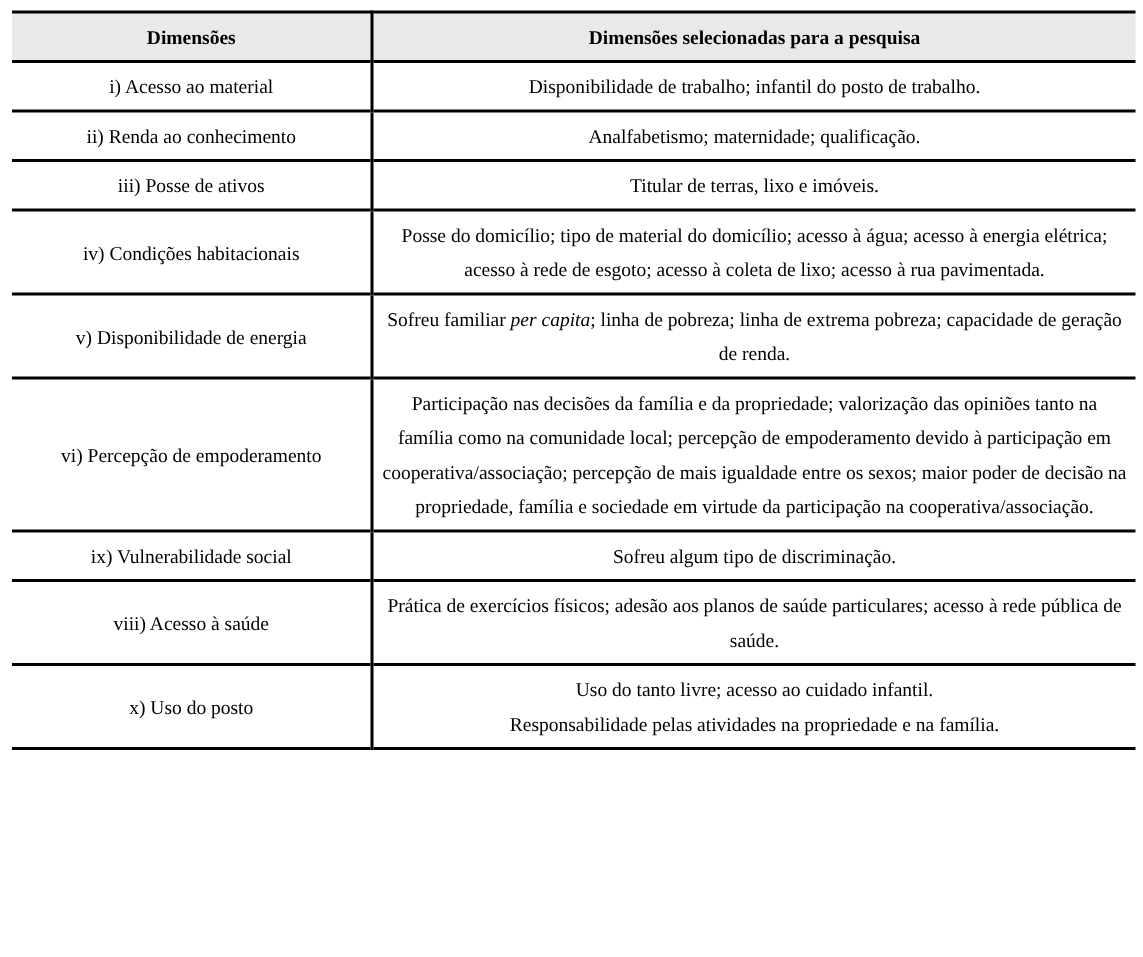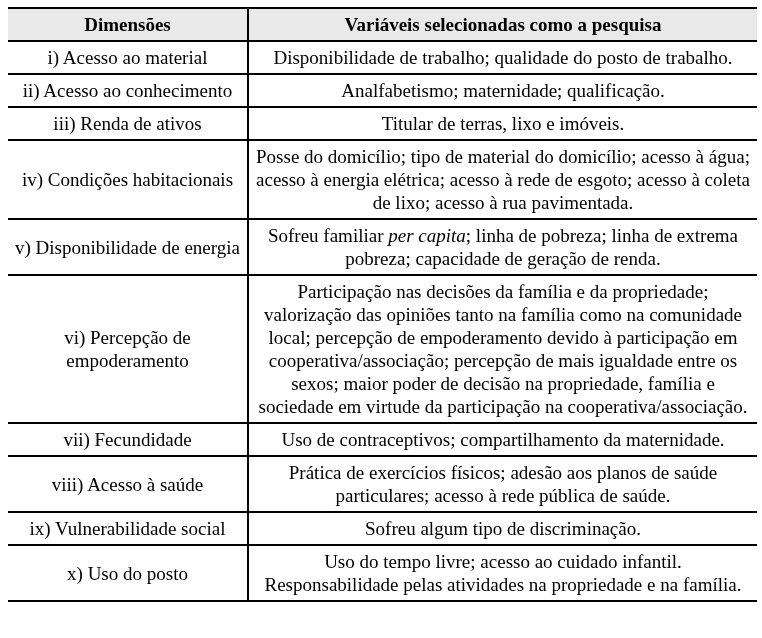--- a/index.html
+++ b/index.html
@@ -29,21 +29,21 @@
     border-top: 2px solid var(--border-color);
     border-bottom: 2px solid var(--border-color);
   }
   table.dim-table col.col-dim { width: 240px; }
   table.dim-table th,
   table.dim-table td {
     border-top: 2px solid var(--border-color);
     text-align: center;
     vertical-align: middle;
     padding: 4px 6px;
-    font-size: 19px;
+    font-size: 13px;
     line-height: 23px;
   }
   table.dim-table th:first-child,
   table.dim-table td:first-child {
     border-right: 2px solid var(--border-color);
   }
   thead th {
     background: var(--header-bg);
     font-weight: bold;
   }
@@ -59,60 +59,56 @@
 
 <div class="table-wrap">
   <table class="dim-table">
     <colgroup>
       <col class="col-dim">
       <col class="col-vars">
     </colgroup>
     <thead>
       <tr>
         <th>Dimensões</th>
-        <th>Variáveis selecionadas como a pesquisa</th>
+        <th>Dimensões selecionadas para a pesquisa</th>
       </tr>
     </thead>
     <tbody>
         <tr>
           <td class="dimension-cell">i) Acesso ao material</td>
-          <td class="variables-cell"><span>Disponibilidade de trabalho; qualidade do posto de trabalho.</span></td>
+          <td class="variables-cell"><span>Disponibilidade de trabalho; infantil do posto de trabalho.</span></td>
         </tr>
         <tr>
-          <td class="dimension-cell">ii) Acesso ao conhecimento</td>
+          <td class="dimension-cell">ii) Renda ao conhecimento</td>
           <td class="variables-cell"><span>Analfabetismo; maternidade; qualificação.</span></td>
         </tr>
         <tr>
-          <td class="dimension-cell">iii) Renda de ativos</td>
+          <td class="dimension-cell">iii) Posse de ativos</td>
           <td class="variables-cell"><span>Titular de terras, lixo e imóveis.</span></td>
         </tr>
         <tr>
           <td class="dimension-cell">iv) Condições habitacionais</td>
           <td class="variables-cell"><span>Posse do domicílio; tipo de material do domicílio; acesso à água; acesso à energia elétrica; acesso à rede de esgoto; acesso à coleta de lixo; acesso à rua pavimentada.</span></td>
         </tr>
         <tr>
           <td class="dimension-cell">v) Disponibilidade de energia</td>
           <td class="variables-cell"><span>Sofreu familiar </span><em>per capita</em><span>; linha de pobreza; linha de extrema pobreza; capacidade de geração de renda.</span></td>
         </tr>
         <tr>
           <td class="dimension-cell">vi) Percepção de empoderamento</td>
           <td class="variables-cell"><span>Participação nas decisões da família e da propriedade; valorização das opiniões tanto na família como na comunidade local; percepção de empoderamento devido à participação em cooperativa/associação; percepção de mais igualdade entre os sexos; maior poder de decisão na propriedade, família e sociedade em virtude da participação na cooperativa/associação.</span></td>
         </tr>
         <tr>
-          <td class="dimension-cell">vii) Fecundidade</td>
-          <td class="variables-cell"><span>Uso de contraceptivos; compartilhamento da maternidade.</span></td>
+          <td class="dimension-cell">ix) Vulnerabilidade social</td>
+          <td class="variables-cell"><span>Sofreu algum tipo de discriminação.</span></td>
         </tr>
         <tr>
           <td class="dimension-cell">viii) Acesso à saúde</td>
           <td class="variables-cell"><span>Prática de exercícios físicos; adesão aos planos de saúde particulares; acesso à rede pública de saúde.</span></td>
         </tr>
         <tr>
-          <td class="dimension-cell">ix) Vulnerabilidade social</td>
-          <td class="variables-cell"><span>Sofreu algum tipo de discriminação.</span></td>
-        </tr>
-        <tr>
           <td class="dimension-cell">x) Uso do posto</td>
-          <td class="variables-cell"><span>Uso do tempo livre; acesso ao cuidado infantil.
+          <td class="variables-cell"><span>Uso do tanto livre; acesso ao cuidado infantil.
 Responsabilidade pelas atividades na propriedade e na família.</span></td>
         </tr>
       </tbody>
   </table>
 </div>
 
 </body></html>

